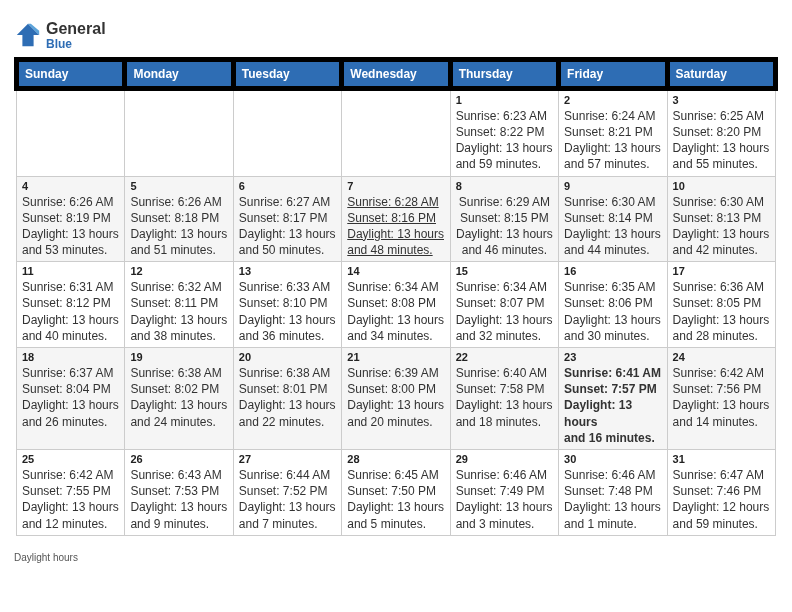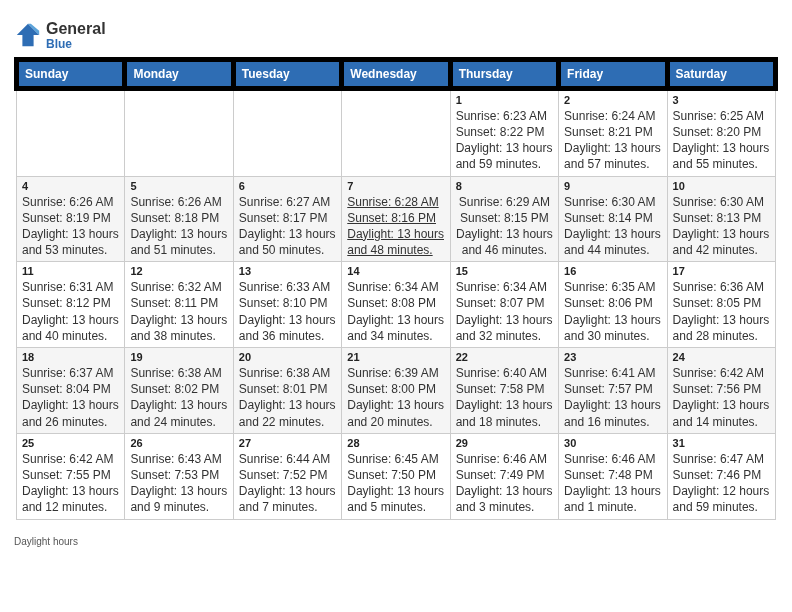--- a/index.html
+++ b/index.html
@@ -294,21 +294,21 @@
           </td>
           <td>
             <div class="day-number">22</div>
             <div class="day-info" style="white-space: pre-line;">Sunrise: 6:40 AM
 Sunset: 7:58 PM
 Daylight: 13 hours
 and 18 minutes.</div>
           </td>
           <td>
             <div class="day-number">23</div>
-            <div class="day-info" style="white-space: pre-line;">Sunrise: 6:41 AM
+            <div class="day-info" style="white-space: pre-line; font-weight: bold;">Sunrise: 6:41 AM
 Sunset: 7:57 PM
 Daylight: 13 hours
 and 16 minutes.</div>
           </td>
           <td>
             <div class="day-number">24</div>
             <div class="day-info" style="white-space: pre-line;">Sunrise: 6:42 AM
 Sunset: 7:56 PM
 Daylight: 13 hours
 and 14 minutes.</div>

